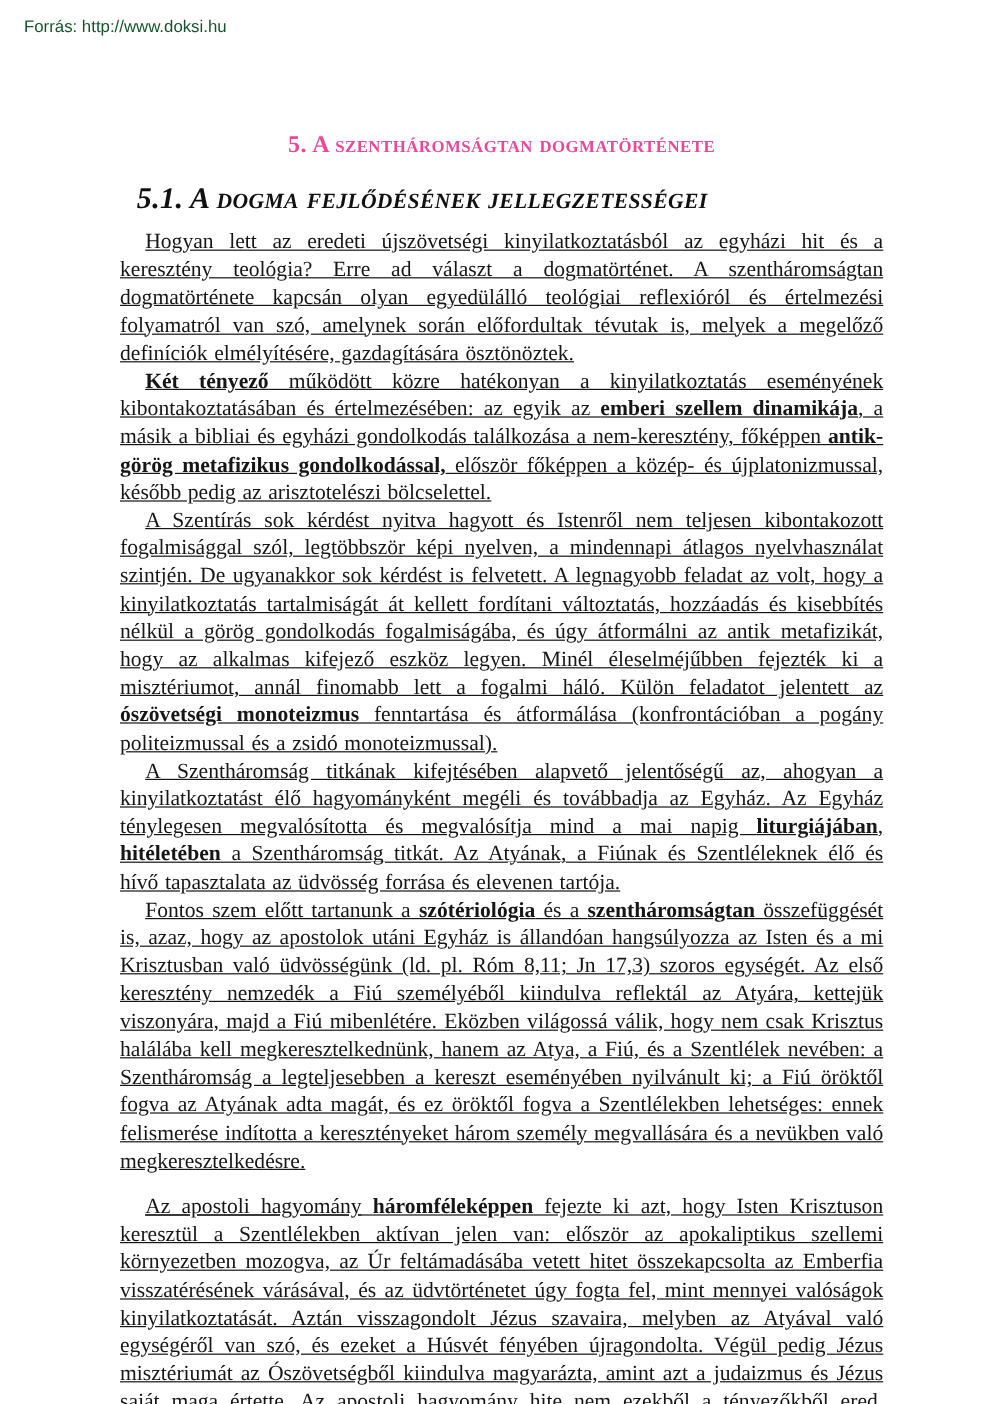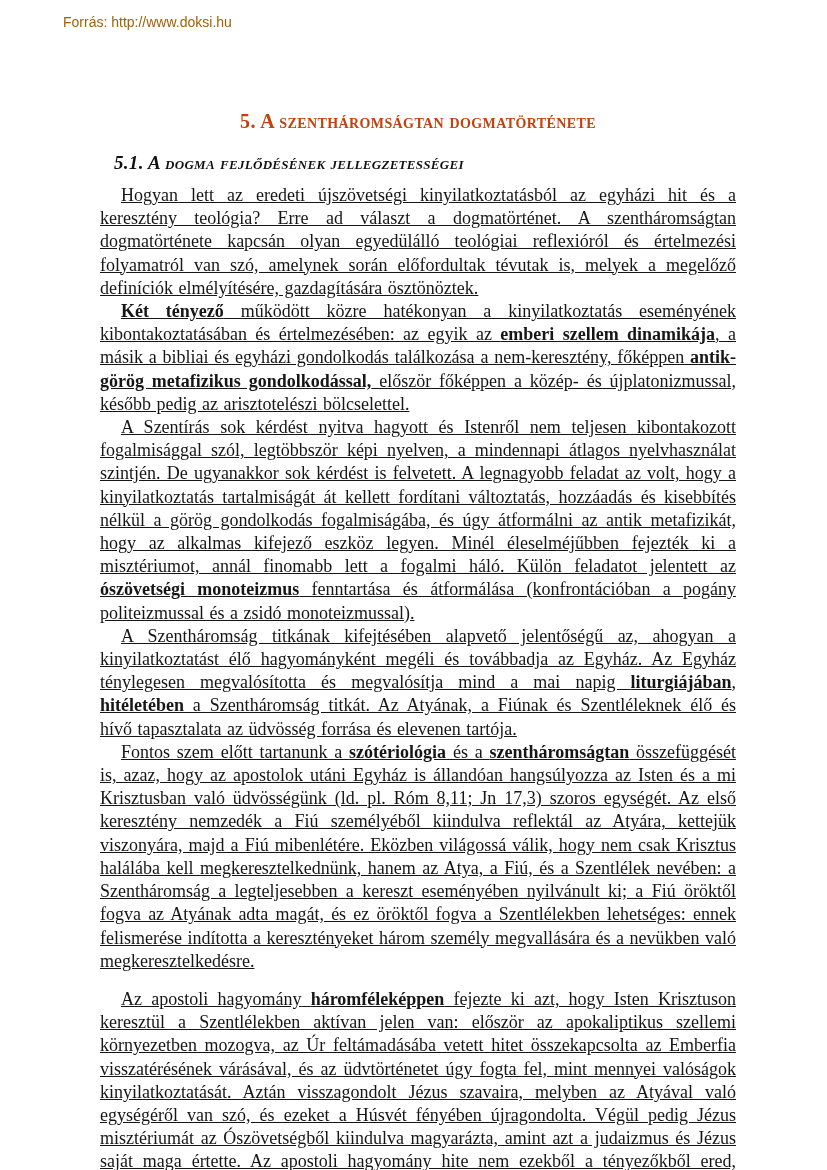--- a/index.html
+++ b/index.html
@@ -14,42 +14,41 @@
     font-family: "Liberation Serif", serif;
     color: #161616;
     overflow: hidden;
   }
   .source-line {
     position: absolute;
     left: 20px;
     top: 14px;
     font-family: "Liberation Sans", sans-serif;
     font-size: 14px;
-    color: #a16207;
+    color: #14532d;
     white-space: nowrap;
-    margin-left: 43px;
   }
   .content {
     position: absolute;
     left: 100px;
     top: 0;
     width: 636px;
   }
   .doc-title {
     margin: 110px 0 0 0;
     text-align: center;
     font-size: 20px;
     font-weight: bold;
     font-variant: small-caps;
     letter-spacing: 0.4px;
-    color: #c2410c;
+    color: #ec4899;
   }
   .doc-subtitle {
     margin: 19px 0 0 14px;
-    font-size: 19px;
+    font-size: 25px;
     font-weight: bold;
     font-style: italic;
     font-variant: small-caps;
     letter-spacing: 0.3px;
     color: #111;
   }
   .paragraphs {
     margin-top: 10px;
   }
   .para {

